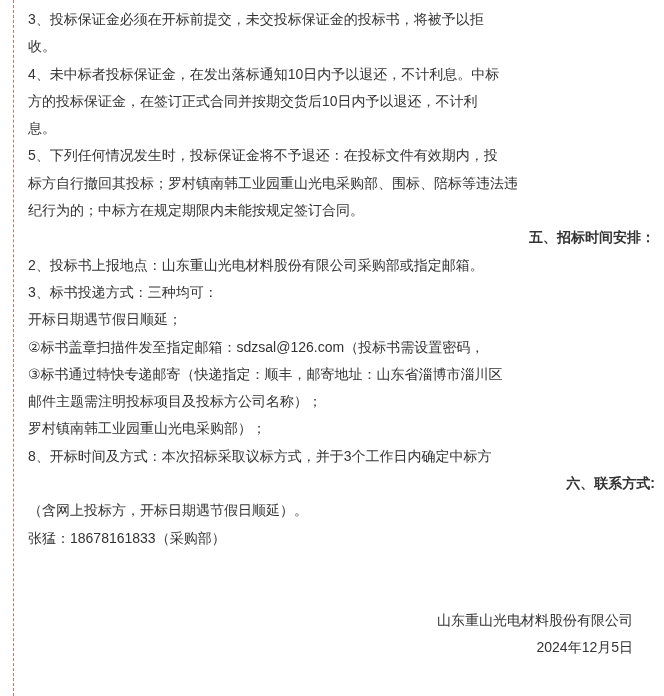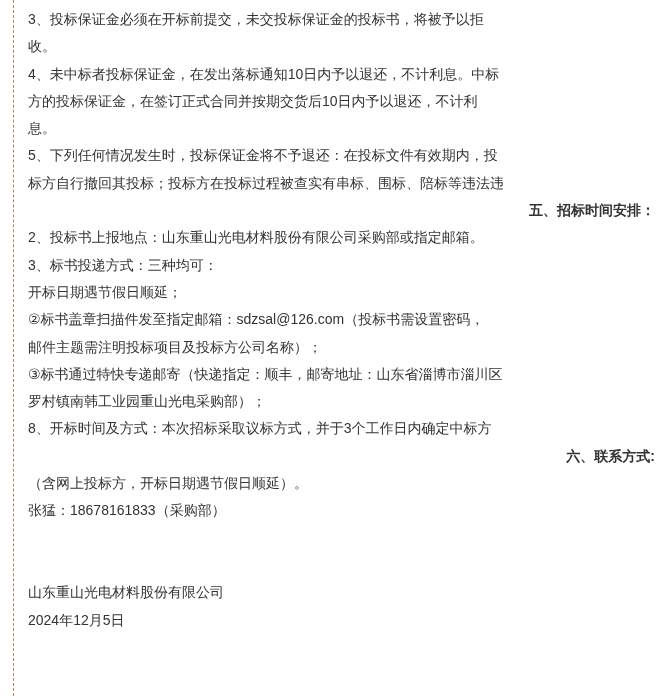--- a/index.html
+++ b/index.html
@@ -35,43 +35,45 @@
   .line {
     height: 27.3px;
     white-space: nowrap;
     overflow: visible;
   }
   .line.heading {
     font-weight: bold;
     text-align: right;
   }
   .line.signature {
+    text-align: right;
     padding-right: 22px;
   }
 </style>
 </head>
 <body>
 
 <div class="page" style="background: rgb(255, 255, 255);">
   <div class="left-dashed-border" style="border-left-color: rgb(189, 124, 107);"></div>
   <div class="doc" style="color: rgb(51, 51, 51);">
       <div class="line body">3、投标保证金必须在开标前提交，未交投标保证金的投标书，将被予以拒</div>
       <div class="line body">收。</div>
       <div class="line body">4、未中标者投标保证金，在发出落标通知10日内予以退还，不计利息。中标</div>
       <div class="line body">方的投标保证金，在签订正式合同并按期交货后10日内予以退还，不计利</div>
       <div class="line body">息。</div>
       <div class="line body">5、下列任何情况发生时，投标保证金将不予退还：在投标文件有效期内，投</div>
-      <div class="line body">标方自行撤回其投标；投标方在投标过程被查实有串标、围标、陪标等违法违</div>
+      <div class="line body">标方自行撤回其投标；罗村镇南韩工业园重山光电采购部、围标、陪标等违法违</div>
+      <div class="line body">纪行为的；中标方在规定期限内未能按规定签订合同。</div>
       <div class="line heading">五、招标时间安排：</div>
       <div class="line body">2、投标书上报地点：山东重山光电材料股份有限公司采购部或指定邮箱。</div>
       <div class="line body">3、标书投递方式：三种均可：</div>
       <div class="line body">开标日期遇节假日顺延；</div>
       <div class="line body">②标书盖章扫描件发至指定邮箱：sdzsal@126.com（投标书需设置密码，</div>
+      <div class="line body">③标书通过特快专递邮寄（快递指定：顺丰，邮寄地址：山东省淄博市淄川区</div>
       <div class="line body">邮件主题需注明投标项目及投标方公司名称）；</div>
-      <div class="line body">③标书通过特快专递邮寄（快递指定：顺丰，邮寄地址：山东省淄博市淄川区</div>
       <div class="line body">罗村镇南韩工业园重山光电采购部）；</div>
       <div class="line body">8、开标时间及方式：本次招标采取议标方式，并于3个工作日内确定中标方</div>
       <div class="line heading">六、联系方式:</div>
       <div class="line body">（含网上投标方，开标日期遇节假日顺延）。</div>
       <div class="line body">张猛：18678161833（采购部）</div>
       <div class="line spacer">&nbsp;</div>
       <div class="line spacer">&nbsp;</div>
       <div class="line signature">山东重山光电材料股份有限公司</div>
       <div class="line signature">2024年12月5日</div>
     </div>

